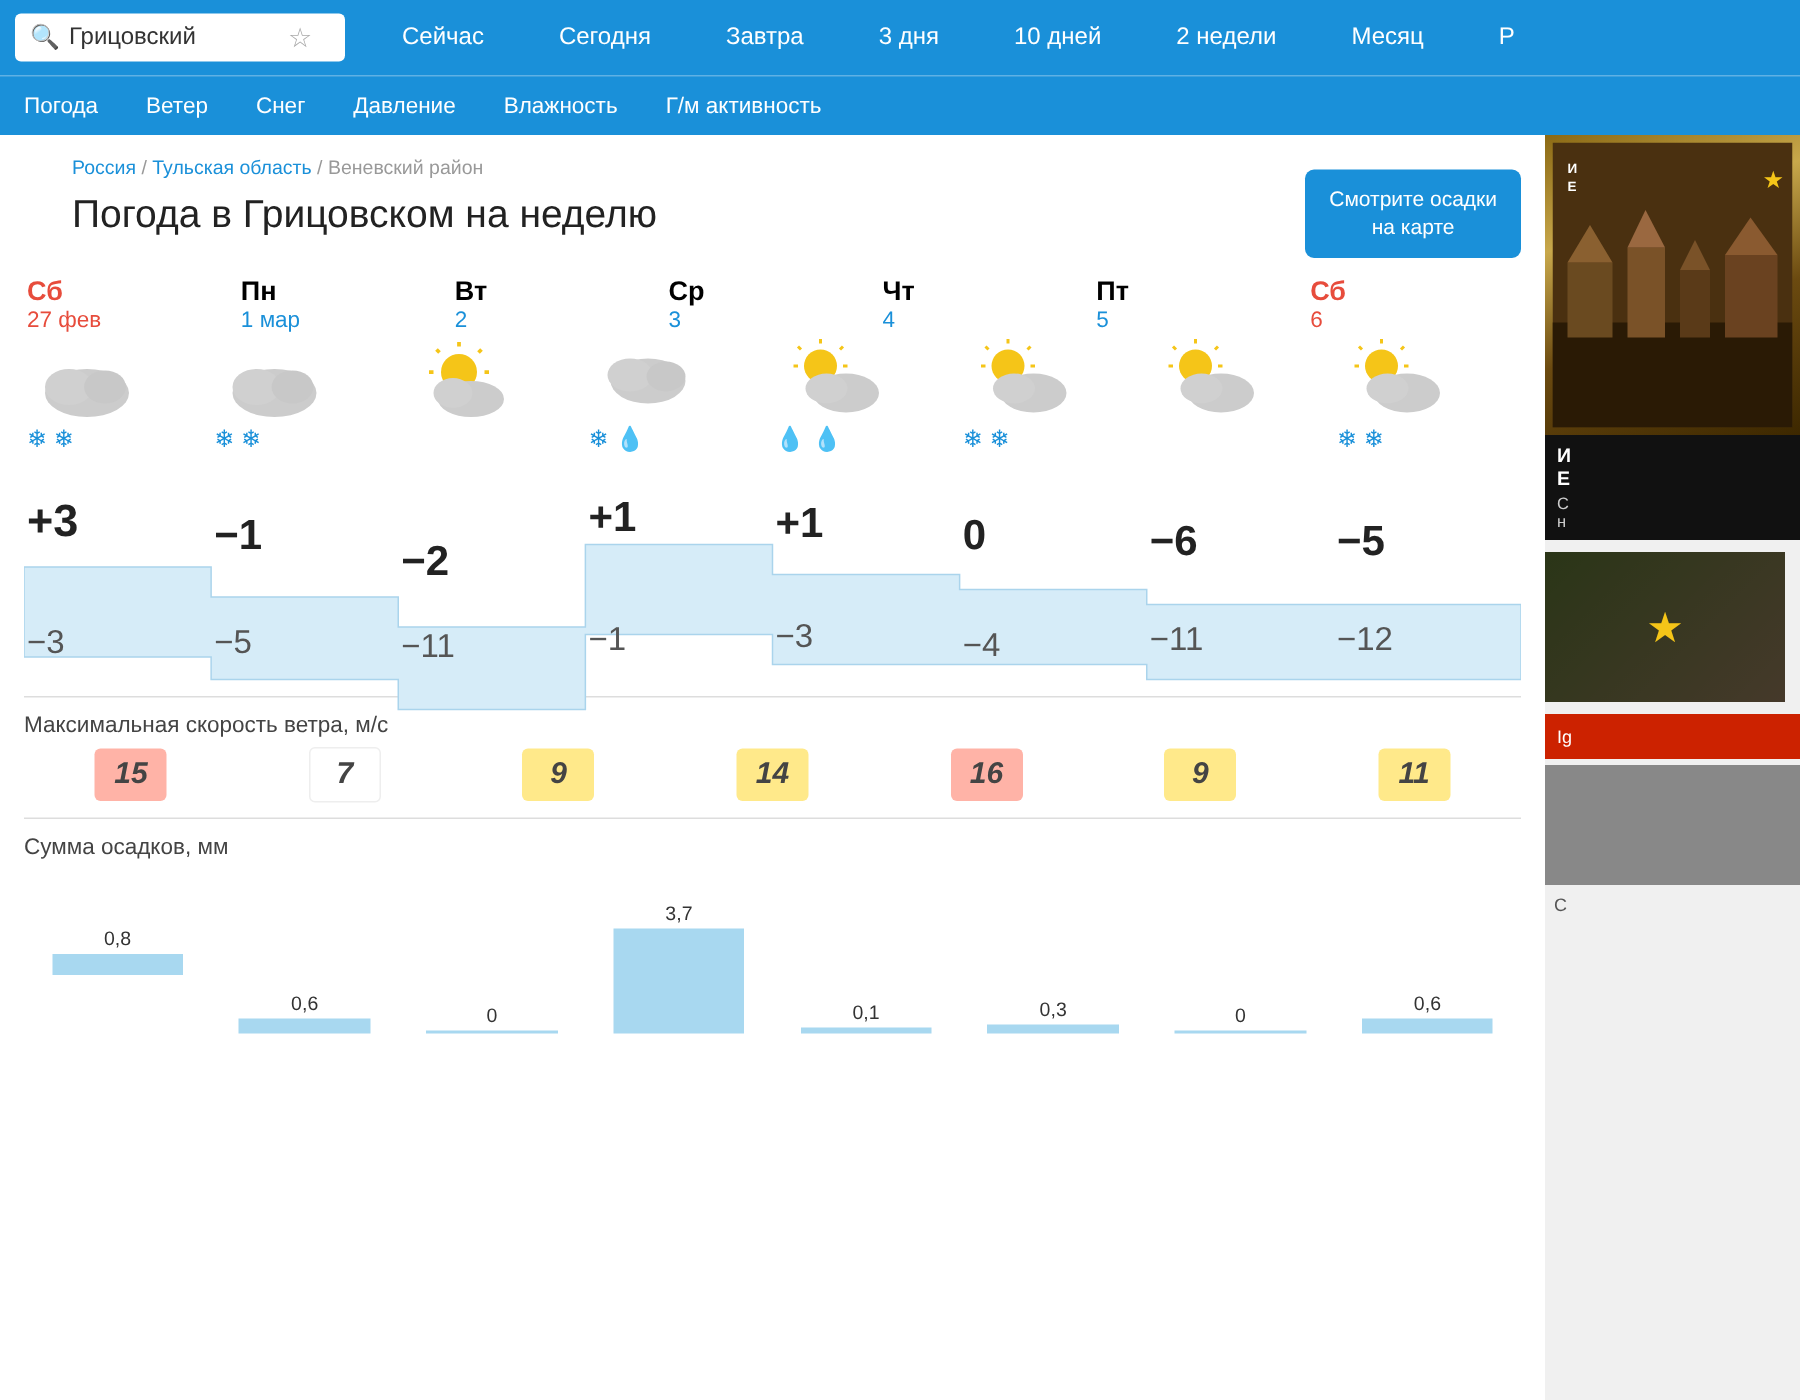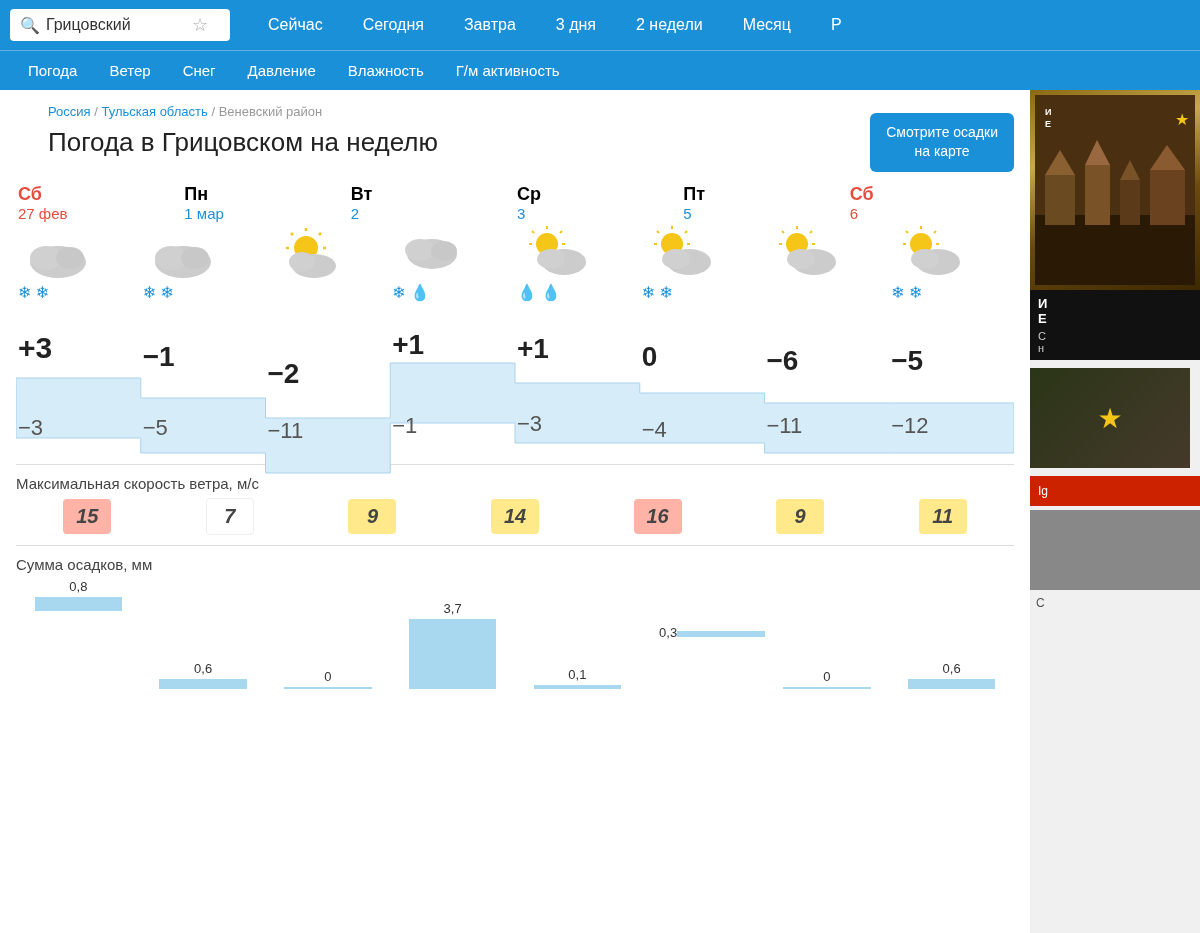--- a/index.html
+++ b/index.html
@@ -25,39 +25,39 @@
     .search-box input {
       border: none;
       outline: none;
       font-size: 16px;
       color: #333;
       width: 140px;
     }
     .star-icon { color: #aaa; font-size: 18px; cursor: pointer; }
     .nav-links {
       display: flex;
-      gap: 4px;
+      gap: 14px;
       margin-left: 20px;
     }
     .nav-link {
       color: #fff;
       text-decoration: none;
       padding: 0 18px;
       font-size: 16px;
       line-height: 50px;
       white-space: nowrap;
     }
 
     
     .sub-nav {
       background: #1a90d9;
       border-top: 1px solid rgba(255,255,255,0.3);
       display: flex;
       align-items: center;
-      padding: 0 12px;
+      padding: 0 0;
       height: 40px;
       gap: 0;
     }
     .sub-nav-link {
       color: #fff;
       text-decoration: none;
       padding: 0 16px;
       font-size: 15px;
       line-height: 40px;
       white-space: nowrap;
@@ -178,20 +178,21 @@
   <div class="search-box">
     <span>🔍</span>
     <input type="text" value="Грицовский" style="">
     <span class="star-icon">☆</span>
   </div>
   <div class="nav-links">
     <a class="nav-link">Сейчас</a>
     <a class="nav-link">Сегодня</a>
     <a class="nav-link">Завтра</a>
     <a class="nav-link">3 дня</a>
+    <a class="nav-link">10 дней</a>
     <a class="nav-link">2 недели</a>
     <a class="nav-link">Месяц</a>
     <a class="nav-link">Р</a>
   </div>
 </nav>
 
 <nav class="sub-nav">
   <a class="sub-nav-link">Погода</a>
   <a class="sub-nav-link">Ветер</a>
   <a class="sub-nav-link">Снег</a>
@@ -228,20 +229,24 @@
           <div class="day-name weekday">Пн</div>
           <div class="day-date weekday" style="color:#1a90d9;">1 мар</div>
         </div>
         <div class="temp-display-col">
           <div class="day-name weekday">Вт</div>
           <div class="day-date weekday" style="color:#1a90d9;">2</div>
         </div>
         <div class="temp-display-col">
           <div class="day-name weekday">Ср</div>
           <div class="day-date weekday" style="color:#1a90d9;">3</div>
+        </div>
+        <div class="temp-display-col">
+          <div class="day-name weekday">Чт</div>
+          <div class="day-date weekday" style="color:#1a90d9;">4</div>
         </div>
         <div class="temp-display-col">
           <div class="day-name weekday">Пт</div>
           <div class="day-date weekday" style="color:#1a90d9;">5</div>
         </div>
         <div class="temp-display-col">
           <div class="day-name weekend">Сб</div>
           <div class="day-date" style="color:#e74c3c;">6</div>
         </div>
       </div>
@@ -451,21 +456,21 @@
         <div class="wind-col">
           <div class="wind-badge wind-med">11</div>
         </div>
       </div>
 
       <hr class="divider-line">
       <p class="section-label">Сумма осадков, мм</p>
 
       <div style="display:flex; width:100%; align-items:flex-end; height:110px; position:relative;">
 
-        <div style="flex:1; display:flex; flex-direction:column; align-items:center; justify-content:flex-start; height:100%;">
+        <div style="flex:1; display:flex; flex-direction:column; align-items:center; justify-content:center; height:100%;">
           <span style="font-size:13px; color:#333; margin-bottom:3px;">0,8</span>
           <div style="background:#a8d8f0; width:70%; height:14px;"></div>
         </div>
 
         <div style="flex:1; display:flex; flex-direction:column; align-items:center; justify-content:flex-end; height:100%;">
           <span style="font-size:13px; color:#333; margin-bottom:3px;">0,6</span>
           <div style="background:#a8d8f0; width:70%; height:10px;"></div>
         </div>
 
         <div style="flex:1; display:flex; flex-direction:column; align-items:center; justify-content:flex-end; height:100%;">
@@ -476,21 +481,21 @@
         <div style="flex:1; display:flex; flex-direction:column; align-items:center; justify-content:flex-end; height:100%;">
           <span style="font-size:13px; color:#333; margin-bottom:3px;">3,7</span>
           <div style="background:#a8d8f0; width:70%; height:70px;"></div>
         </div>
 
         <div style="flex:1; display:flex; flex-direction:column; align-items:center; justify-content:flex-end; height:100%;">
           <span style="font-size:13px; color:#333; margin-bottom:3px;">0,1</span>
           <div style="background:#a8d8f0; width:70%; height:4px;"></div>
         </div>
 
-        <div style="flex:1; display:flex; flex-direction:row; align-items:center; justify-content:flex-end; height:100%;">
+        <div style="flex:1; display:flex; flex-direction:column; align-items:center; justify-content:flex-end; height:100%;">
           <span style="font-size:13px; color:#333; margin-bottom:3px;">0,3</span>
           <div style="background:#a8d8f0; width:70%; height:6px;"></div>
         </div>
 
         <div style="flex:1; display:flex; flex-direction:column; align-items:center; justify-content:flex-end; height:100%;">
           <span style="font-size:13px; color:#333; margin-bottom:3px;">0</span>
           <div style="background:#a8d8f0; width:70%; height:2px;"></div>
         </div>
 
         <div style="flex:1; display:flex; flex-direction:column; align-items:center; justify-content:flex-end; height:100%;">

